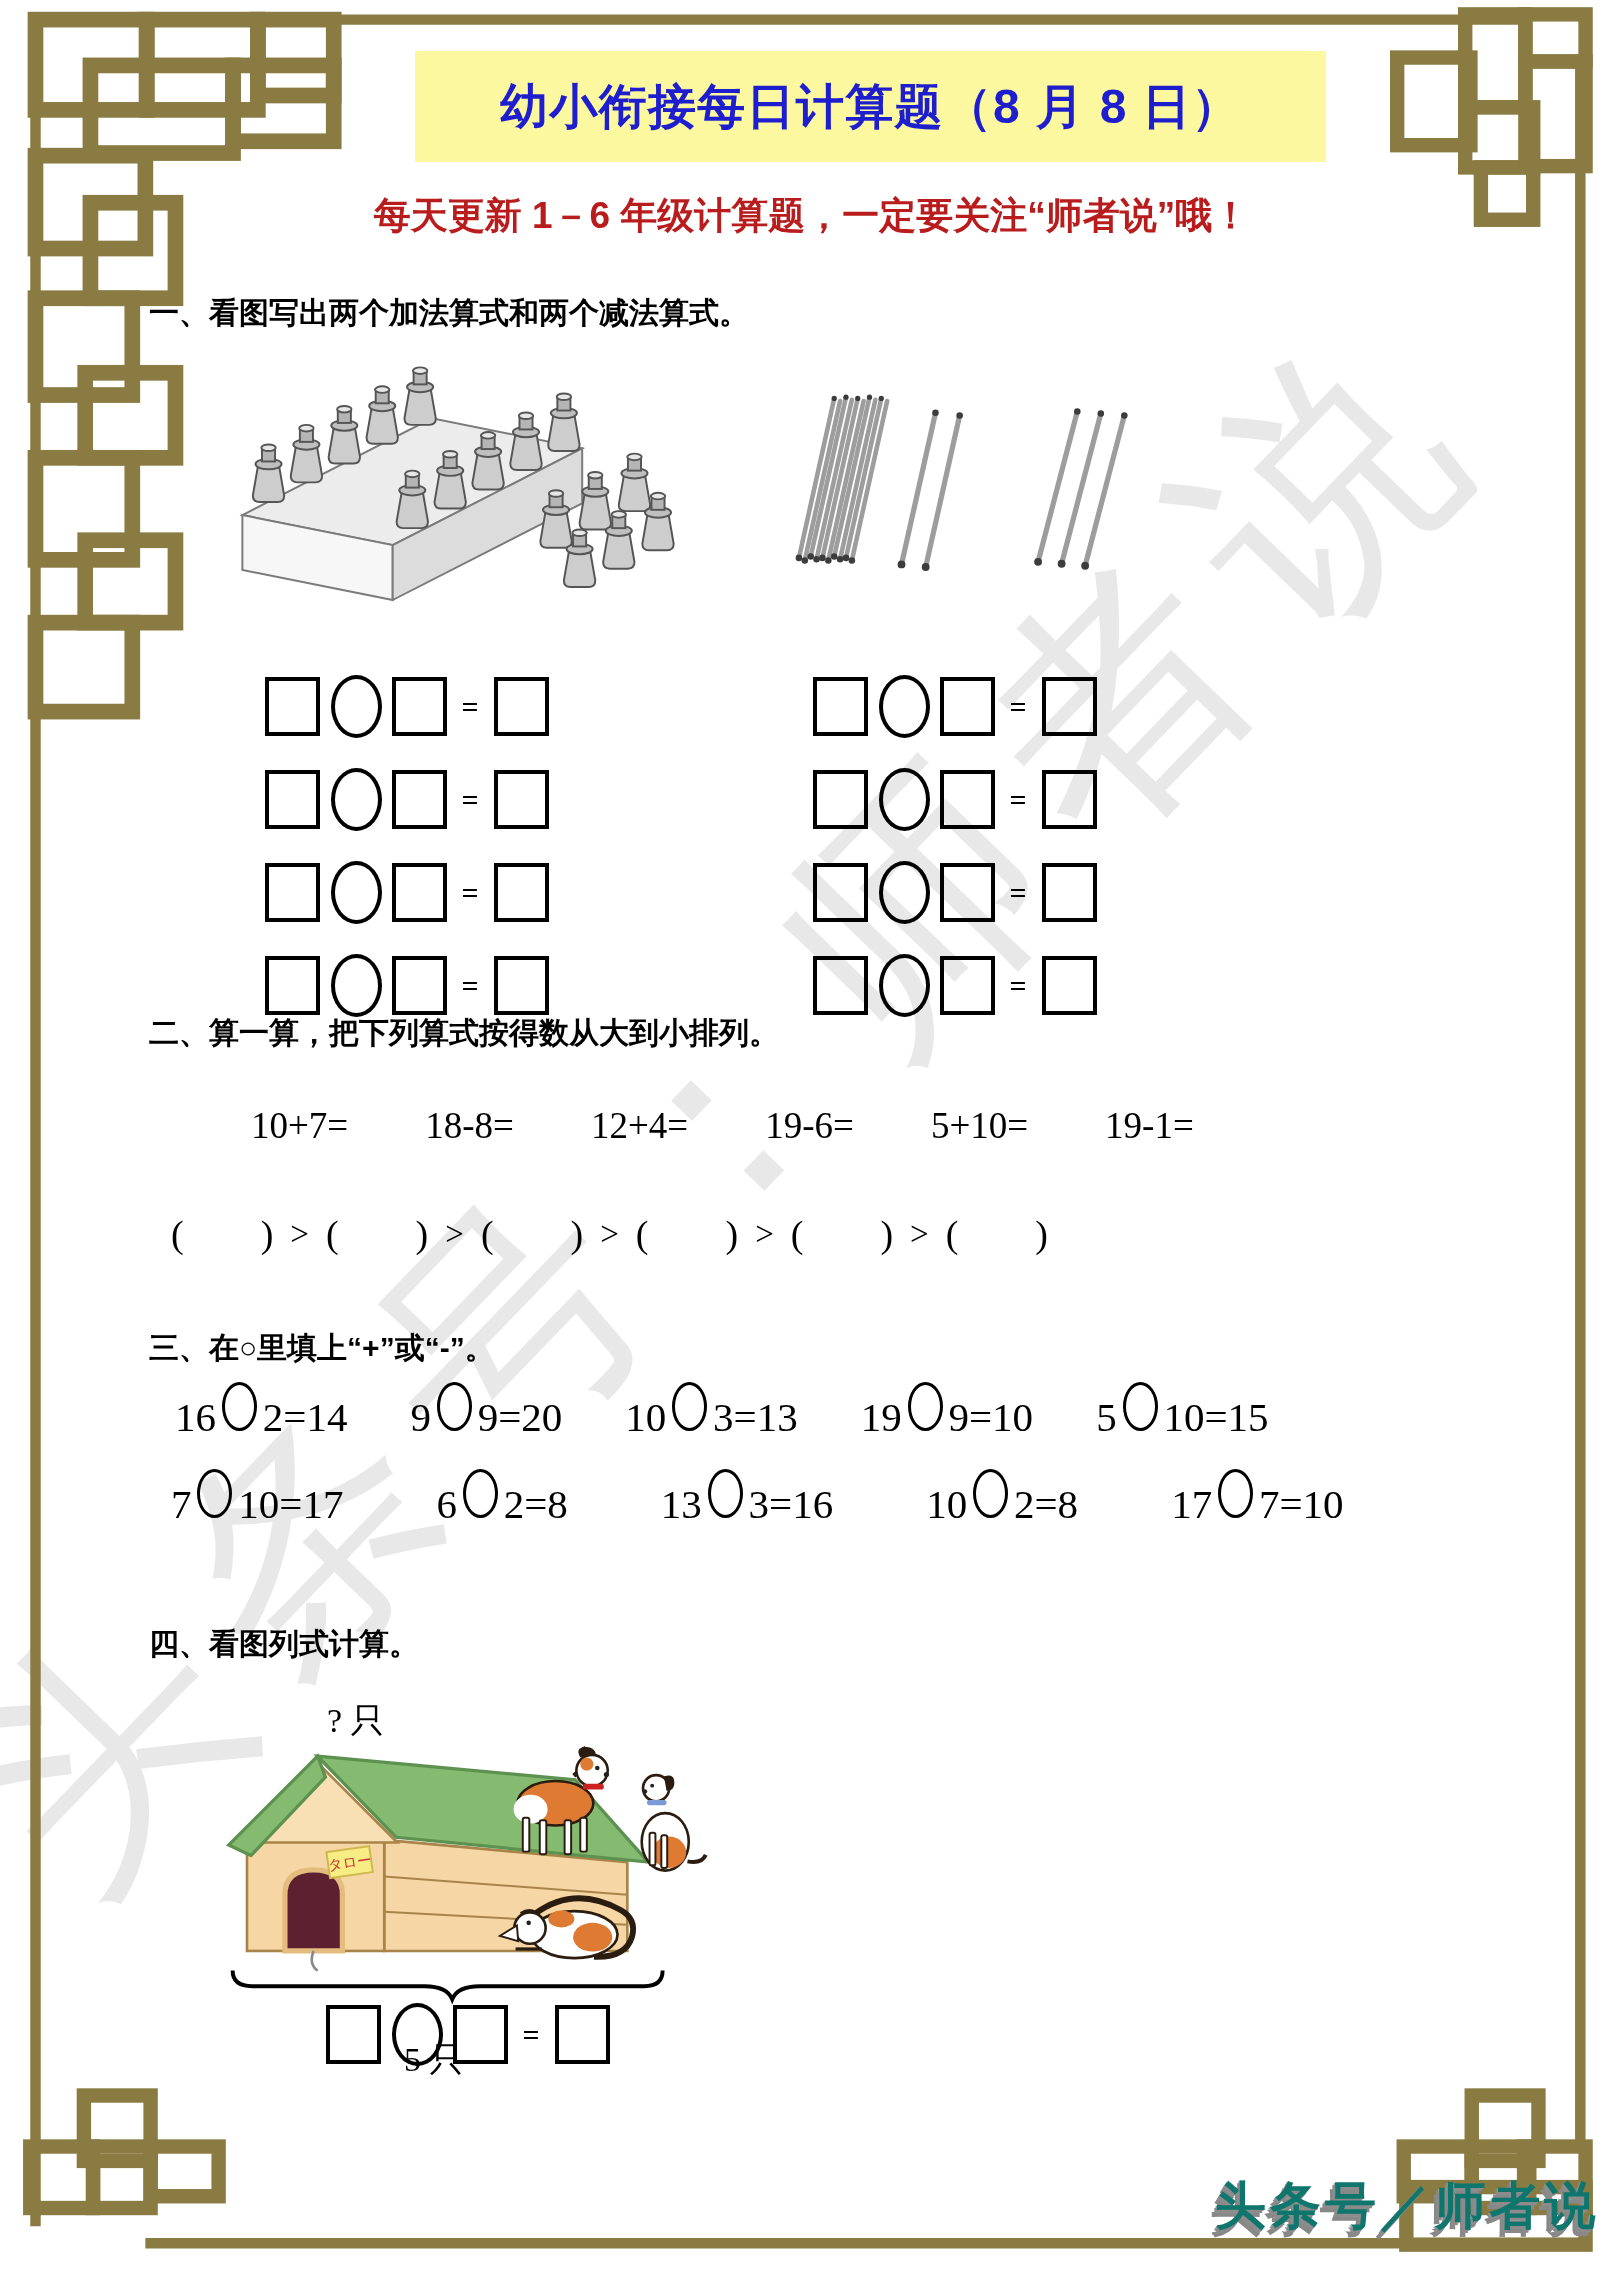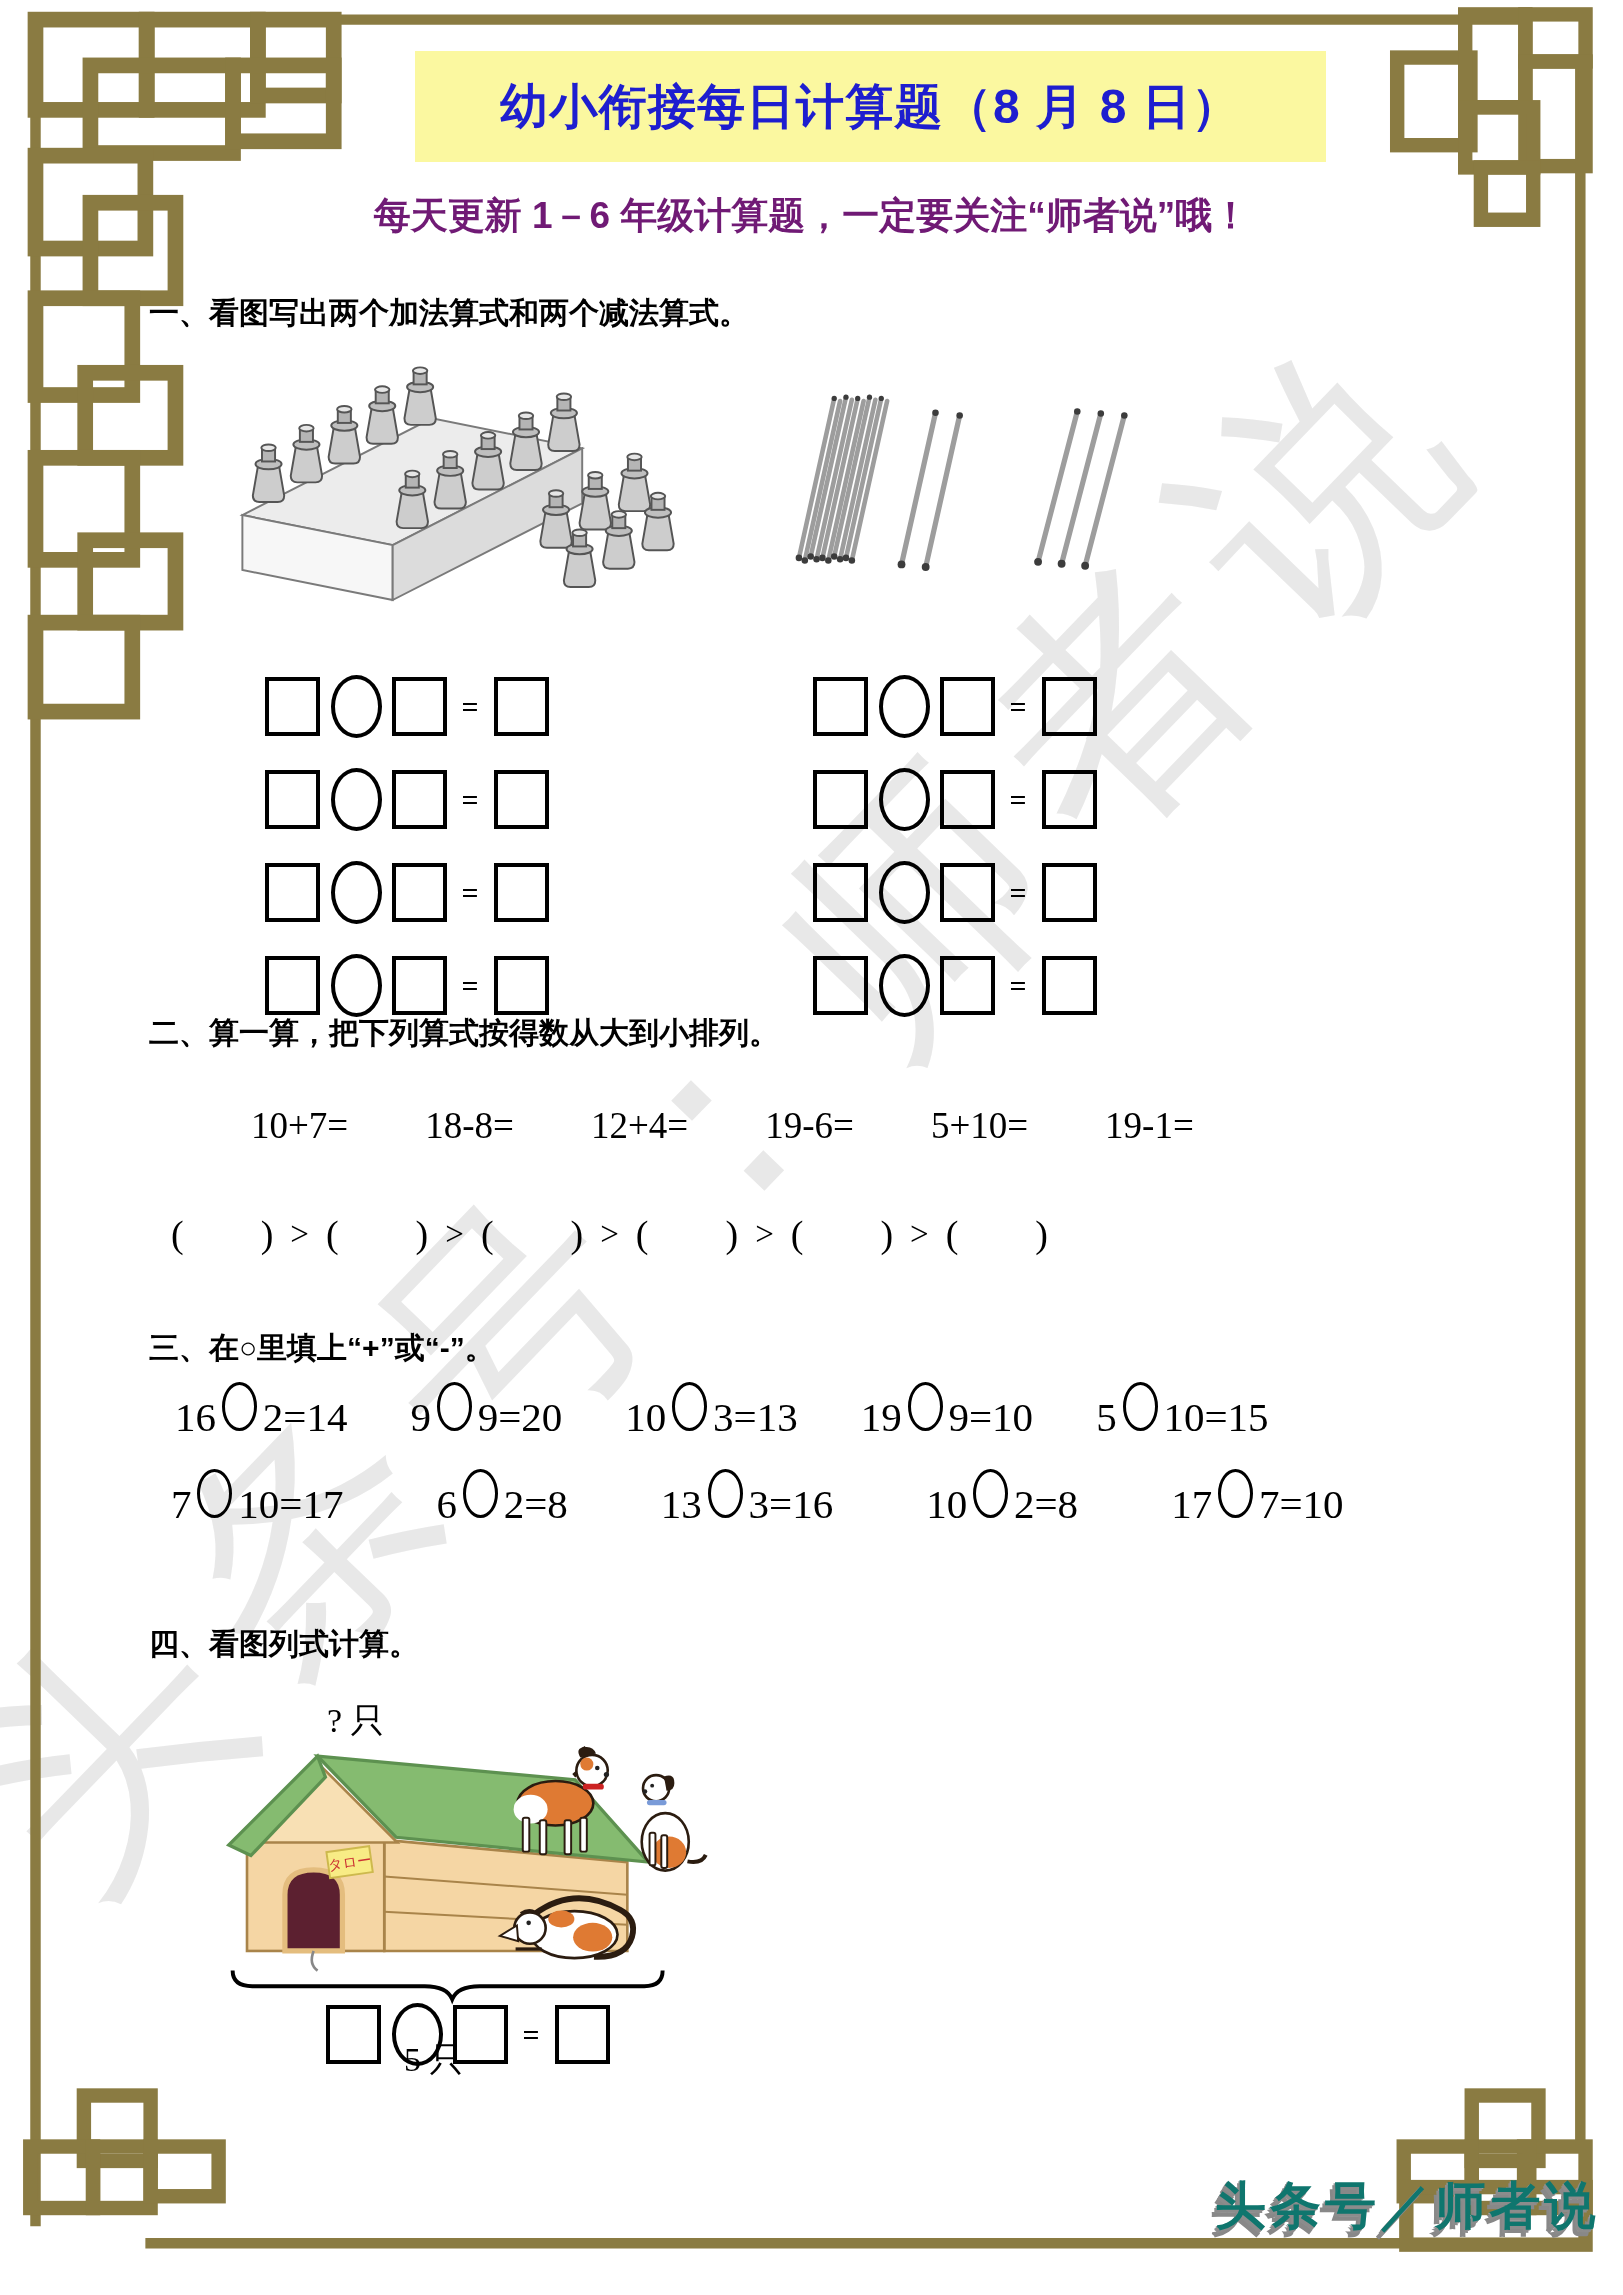--- a/index.html
+++ b/index.html
@@ -11,21 +11,21 @@
      transform:translate(-50%,-50%) rotate(-46deg);
      font-size:255px;letter-spacing:36px;color:#d6d6d6;opacity:.55;
      white-space:nowrap;z-index:1;font-family:"Liberation Serif",serif;}
 
   
   .banner{position:absolute;left:387px;top:51px;width:911px;height:111px;
      background:#fbf8a0;display:flex;align-items:center;justify-content:center;z-index:2;margin-left:28px;}
   .banner-title{font-size:48px;font-weight:bold;color:#1e1ecf;letter-spacing:1.3px;
      font-family:"Liberation Sans",sans-serif;}
   .subtitle{position:absolute;left:0;top:191px;width:1623px;text-align:center;
-     font-size:37px;font-weight:bold;color:#701a75;z-index:2;
+     font-size:37px;font-weight:bold;color:#b91c1c;z-index:2;
      font-family:"Liberation Sans",sans-serif;}
 
   
   .s-heading{position:absolute;font-size:30px;font-weight:bold;z-index:2;
      font-family:"Liberation Sans",sans-serif;}
   #h1{left:149px;top:293px;} #h2{left:149px;top:1013px;}
   #h3{left:149px;top:1328px;} #h4{left:149px;top:1624px;}
 
   
   .illus{position:absolute;z-index:2;}

